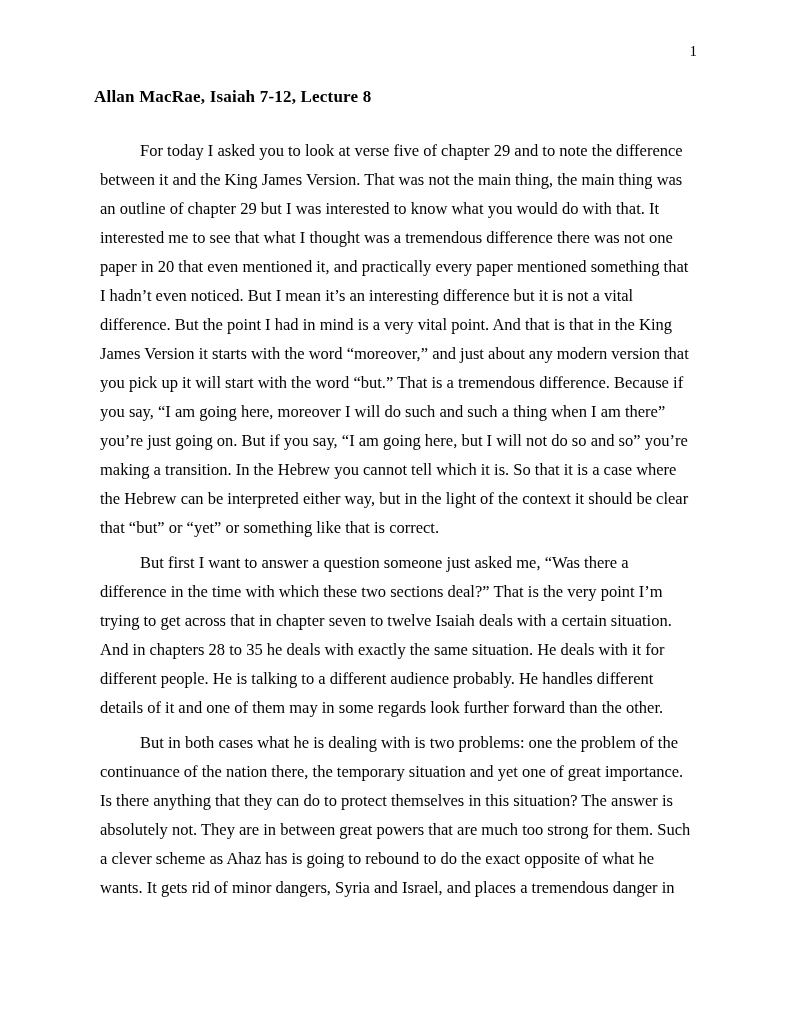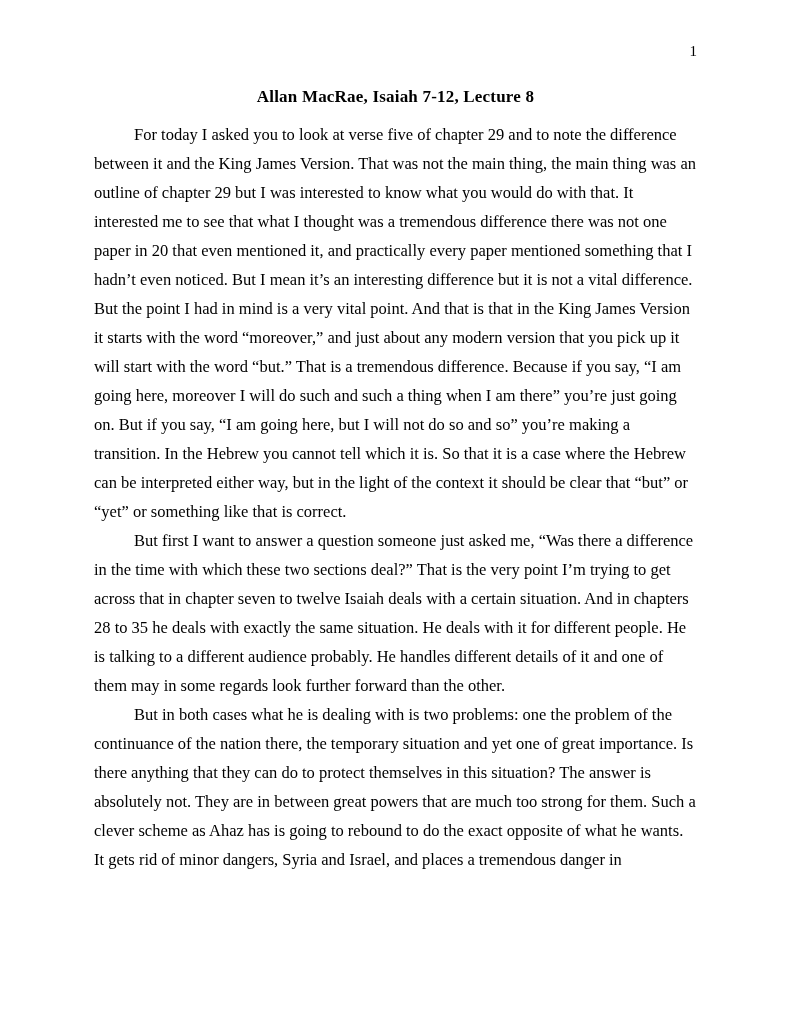--- a/index.html
+++ b/index.html
@@ -19,37 +19,36 @@
     padding: 42px 94px 0 94px;
     overflow: hidden;
   }
   .page-number {
     text-align: right;
     font-size: 15px;
     line-height: 18px;
     margin: 0 0 26px 0;
   }
   .doc-title {
-    text-align: center;
     font-weight: bold;
     font-size: 17px;
     line-height: 22px;
-    margin: 0 0 12px 0;
+    margin: 0 0 28px 0;
     letter-spacing: 0.2px;
   }
   .doc-subtitle {
     text-align: center;
     font-size: 16.5px;
     line-height: 22px;
     margin: 0 0 17px 0;
   }
   .body-text p {
     font-size: 16.5px;
     line-height: 29px;
-    margin: 0;
+    margin: 6px;
     padding: 0;
     text-indent: 40px;
     text-align: left;
   }
 </style>
 </head>
 <body>
 
 <div class="page">
   <div class="page-number">1</div>

